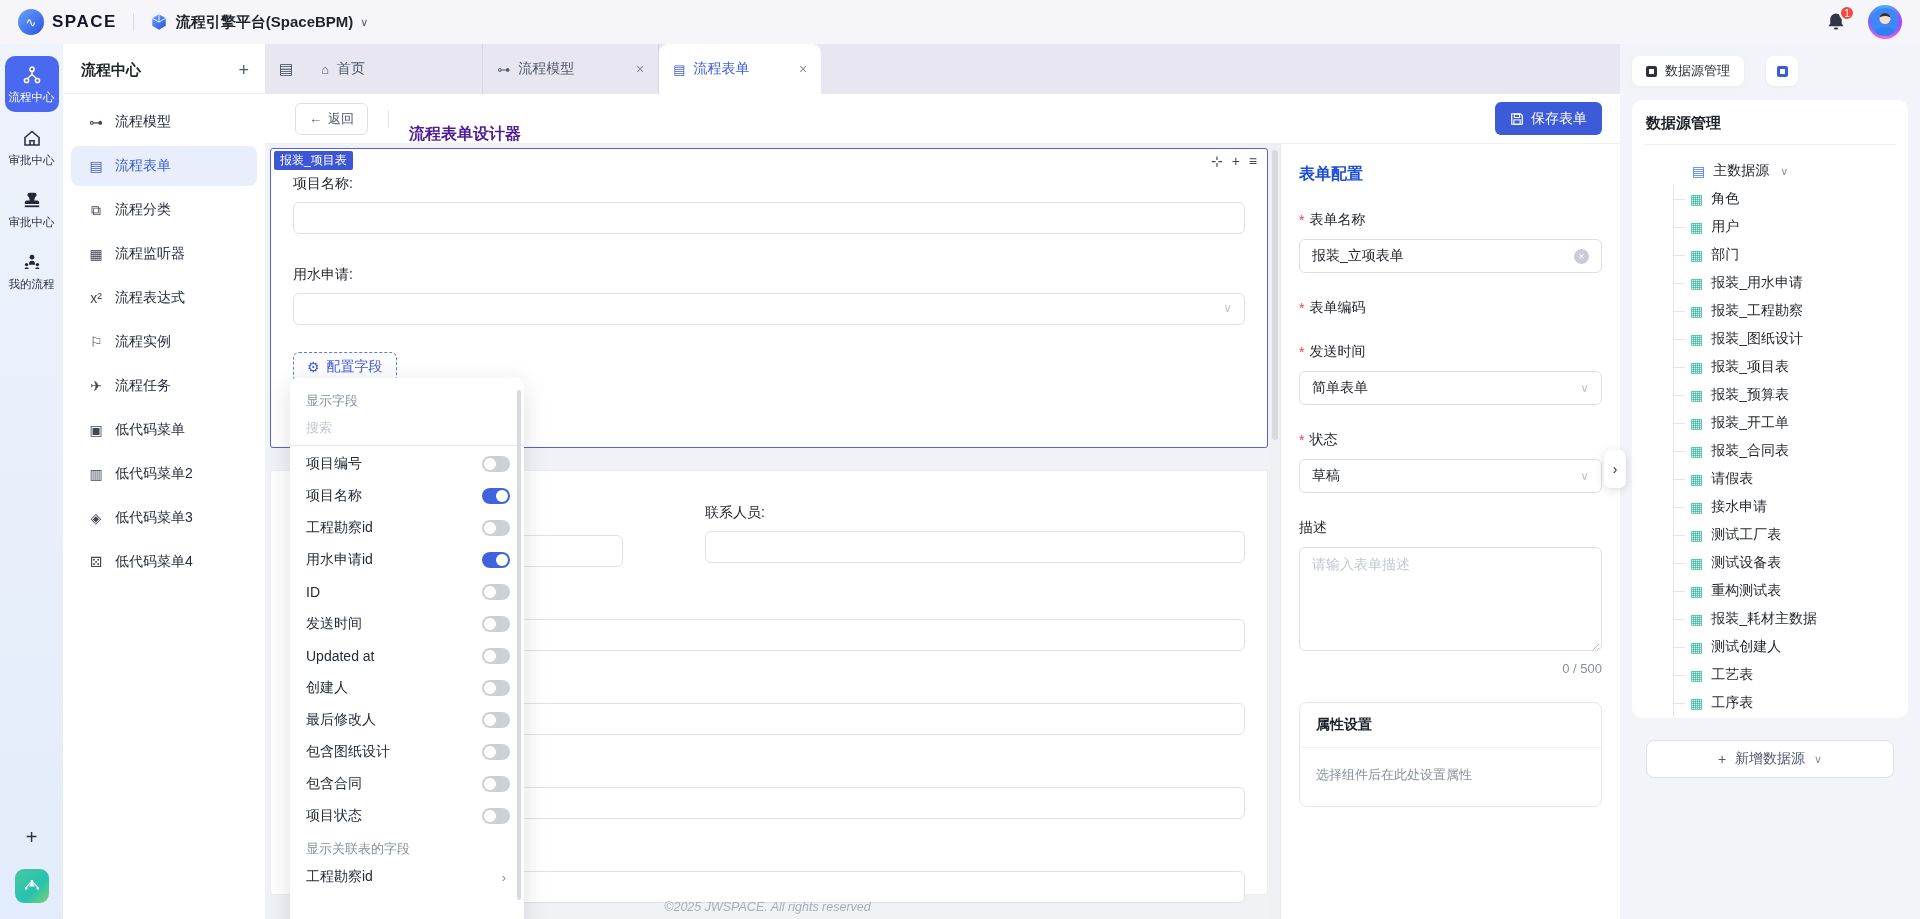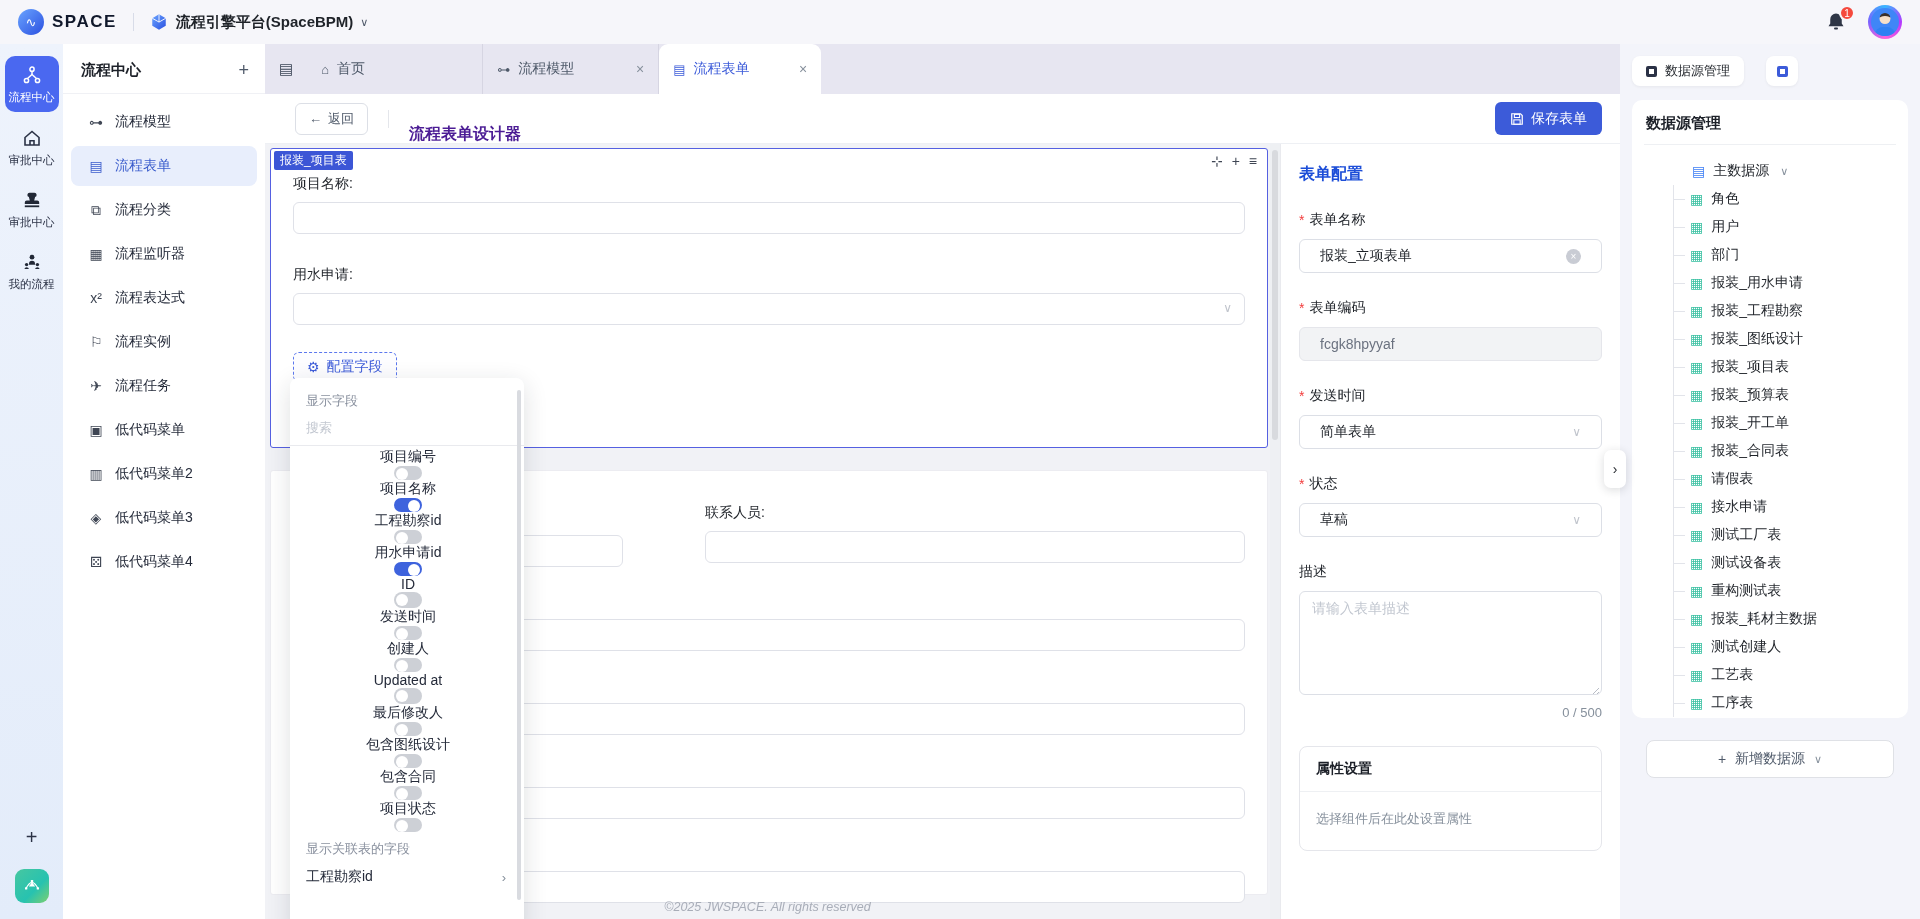--- a/index.html
+++ b/index.html
@@ -104,42 +104,42 @@
   .c2-col-l { width:330px; padding-top:22px; }
   .c2-col-r { flex:1; }
   .c2-full { margin-top:52px; }
 
   .dropdown { position:absolute; top:234px; left:25px; width:234px; height:560px; background:#fff;
     border-radius:8px; box-shadow:0 6px 24px rgba(31,35,41,.14); z-index:15; padding:14px 0 0; }
   .d-title { padding:0 16px; font-size:13px; color:#8a919f; }
   .dsearch { display:block; width:200px; margin:10px 16px 0; border:none; outline:none; font-size:13px; color:#252b3a; }
   .dsearch::placeholder { color:#c2c7d0; }
   .d-div { height:1px; background:#e9eaee; margin:10px 0 2px; }
-  .drow { display:flex; align-items:center; justify-content:space-between; height:32px; padding:0 14px 0 16px;flex-direction:column; }
+  .drow { display:flex; align-items:center; justify-content:space-between; height:32px; padding:0 14px 0 16px; }
   .dlabel { font-size:14px; color:#252b3a; }
   .switch { width:28px; height:16px; border-radius:9px; background:#cdd0d6; position:relative; cursor:pointer; }
   .switch .knob { position:absolute; top:2px; left:2px; width:12px; height:12px; border-radius:50%; background:#fff; }
   .drow.on .switch { background:#3e63dd; }
   .drow.on .switch .knob { left:auto; right:2px; }
   .d-sub { padding:8px 16px 2px; font-size:13px; color:#8a919f; }
   .d-rel { display:flex; align-items:center; justify-content:space-between; height:34px; padding:0 18px 0 16px;
     font-size:14px; color:#252b3a; cursor:pointer; }
   .d-rel .rchev { color:#86909c; font-size:13px; }
   .d-scroll { position:absolute; top:12px; right:3px; width:4px; height:510px; border-radius:2px; background:#d9dbe0; }
 
   .canvas-footer { position:absolute; left:0; right:0; bottom:5px; text-align:center; font-size:12.5px;
     font-style:italic; color:#a8adb8; z-index:2; }
 
   
   .config { width:340px; background:#fff; border-left:1px solid #e9eaee; position:relative; padding:20px 18px 0; }
   .cfg-title { font-size:16px; font-weight:bold; color:#1d4ed8; }
   .cfg-label { margin-top:26px; font-size:14px; color:#1f2329; display:flex; align-items:center; gap:5px; }
   .req { color:#f23c3c; font-size:14px; }
   .cfg-input { margin-top:10px; height:34px; width:100%; border:1px solid #dcdfe6; border-radius:6px;
-    display:flex; align-items:center; padding:0 20px; font-size:14px; color:#1f2329; background:#fff; position:relative; }
+    display:flex; align-items:center; padding:0 12px; font-size:14px; color:#1f2329; background:#fff; position:relative; }
   .cfg-input input { border:none; outline:none; flex:1; font-size:14px; color:#1f2329; font-family:inherit; background:transparent; }
   .clear-ic { width:15px; height:15px; border-radius:50%; background:#c9ccd4; color:#fff; font-size:10px;
     display:flex; align-items:center; justify-content:center; cursor:pointer; }
   .cfg-input.disabled { background:#f2f3f5; border-color:#e5e6eb; }
   .cfg-input.disabled input { color:#6b7280; }
   .sel-chev { color:#c0c4cc; font-size:12px; }
   .cfg-textarea { margin-top:10px; width:100%; height:104px; border:1px solid #dcdfe6; border-radius:6px;
     padding:8px 12px; font-size:14px; font-family:inherit; color:#1f2329; resize:none; outline:none; position:relative; }
   .cfg-textarea::placeholder { color:#c2c7d0; }
   .ta-wrap { position:relative; }
@@ -450,27 +450,27 @@
                 <span class="knob"></span>
               </span>
             </div>
             <div class="drow">
               <span class="dlabel">发送时间</span>
               <span class="switch">
                 <span class="knob"></span>
               </span>
             </div>
             <div class="drow">
+              <span class="dlabel">Updated at</span>
+              <span class="switch">
+                <span class="knob"></span>
+              </span>
+            </div>
+            <div class="drow">
               <span class="dlabel">创建人</span>
-              <span class="switch">
-                <span class="knob"></span>
-              </span>
-            </div>
-            <div class="drow">
-              <span class="dlabel">Updated at</span>
               <span class="switch">
                 <span class="knob"></span>
               </span>
             </div>
             <div class="drow">
               <span class="dlabel">最后修改人</span>
               <span class="switch">
                 <span class="knob"></span>
               </span>
             </div>
@@ -517,23 +517,20 @@
         </div>
       <div class="cfg-input">
         <input value="报装_立项表单" style="">
         <span class="clear-ic">×</span>
       </div>
 
       <div class="cfg-label">
           <span class="req">*</span>
         <span>表单编码</span>
         </div>
-      <div class="cfg-input disabled">
-        <input disabled="" value="fcgk8hpyyaf" style="">
-      </div>
 
       <div class="cfg-label">
           <span class="req">*</span>
         <span>发送时间</span>
         </div>
       <div class="cfg-input">
         <input readonly="" value="简单表单" style="">
         <span class="sel-chev">∨</span>
       </div>
 

